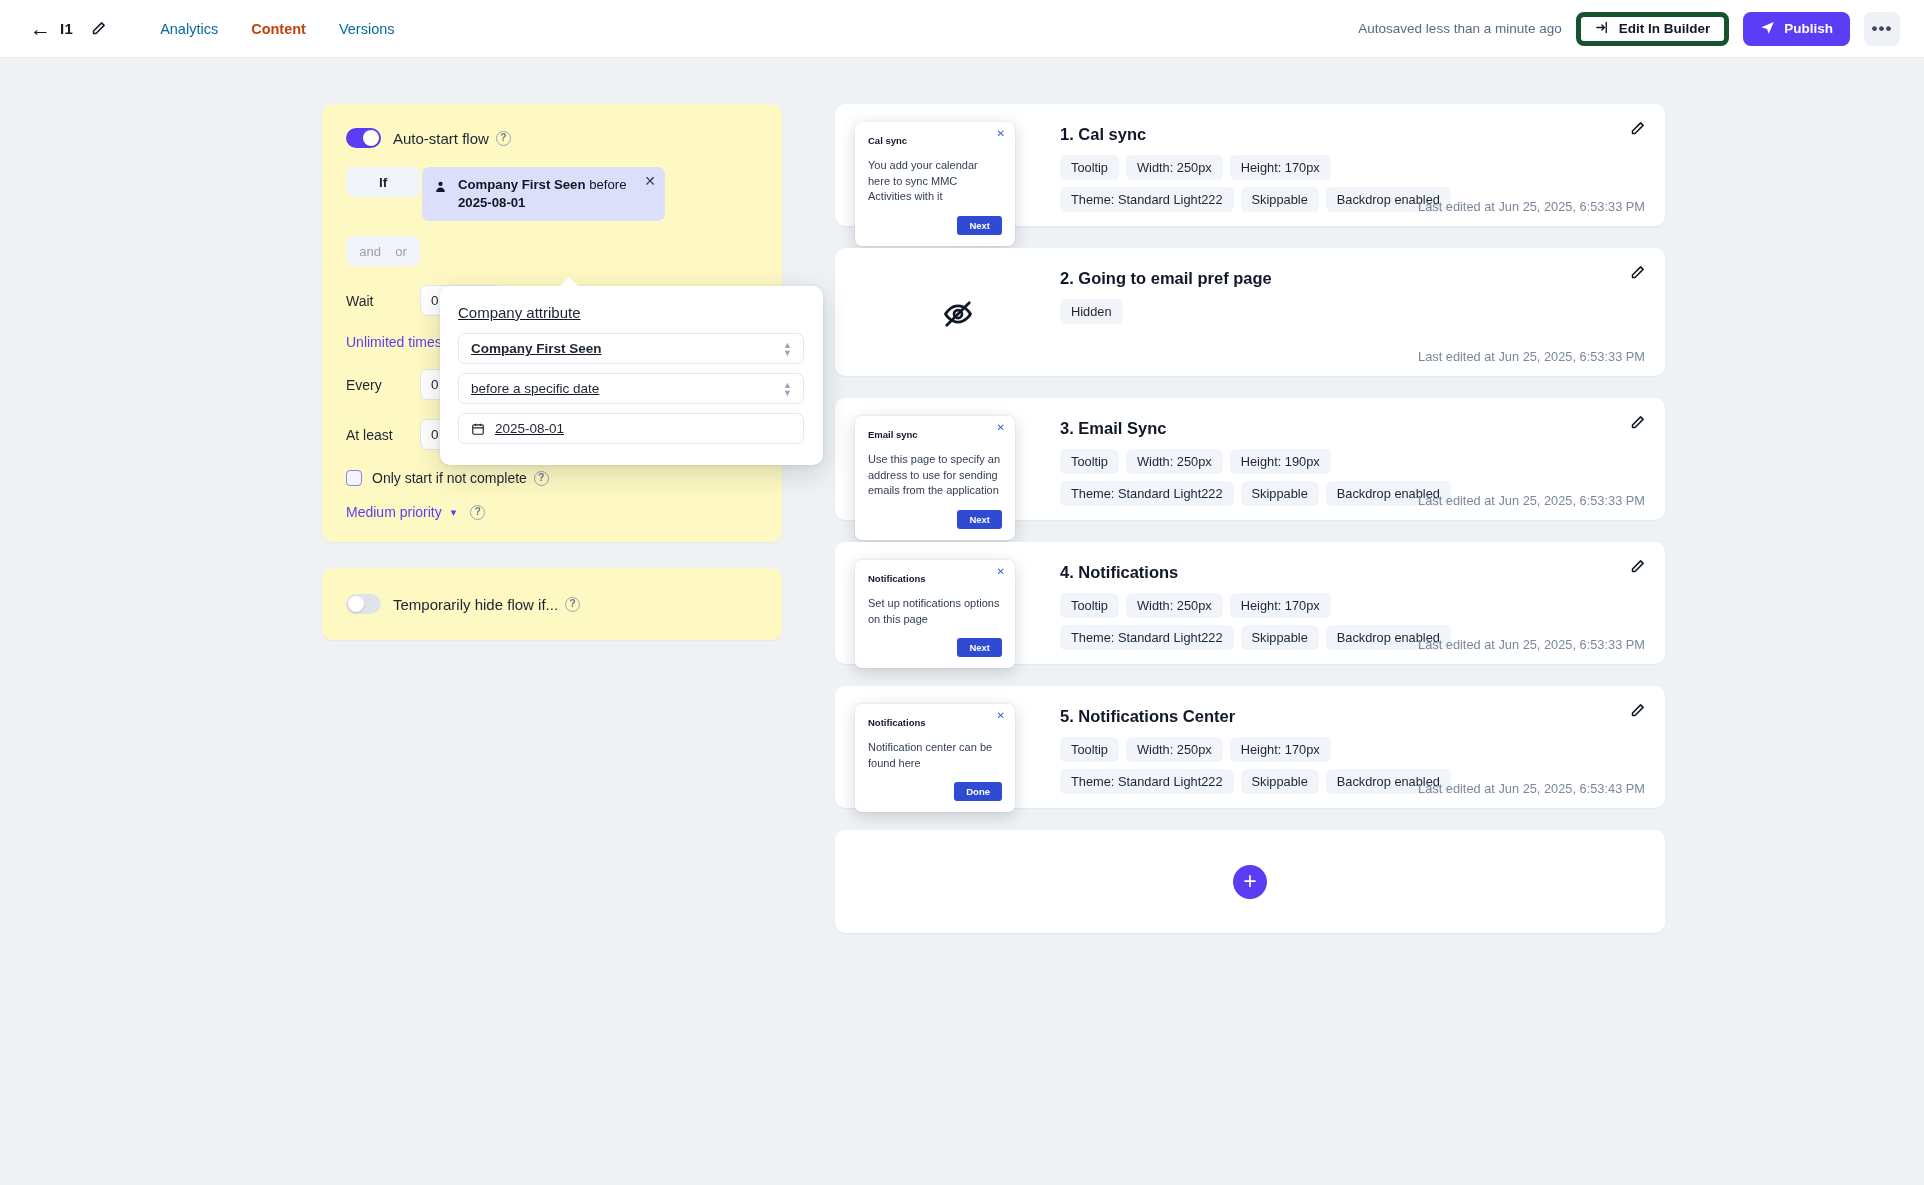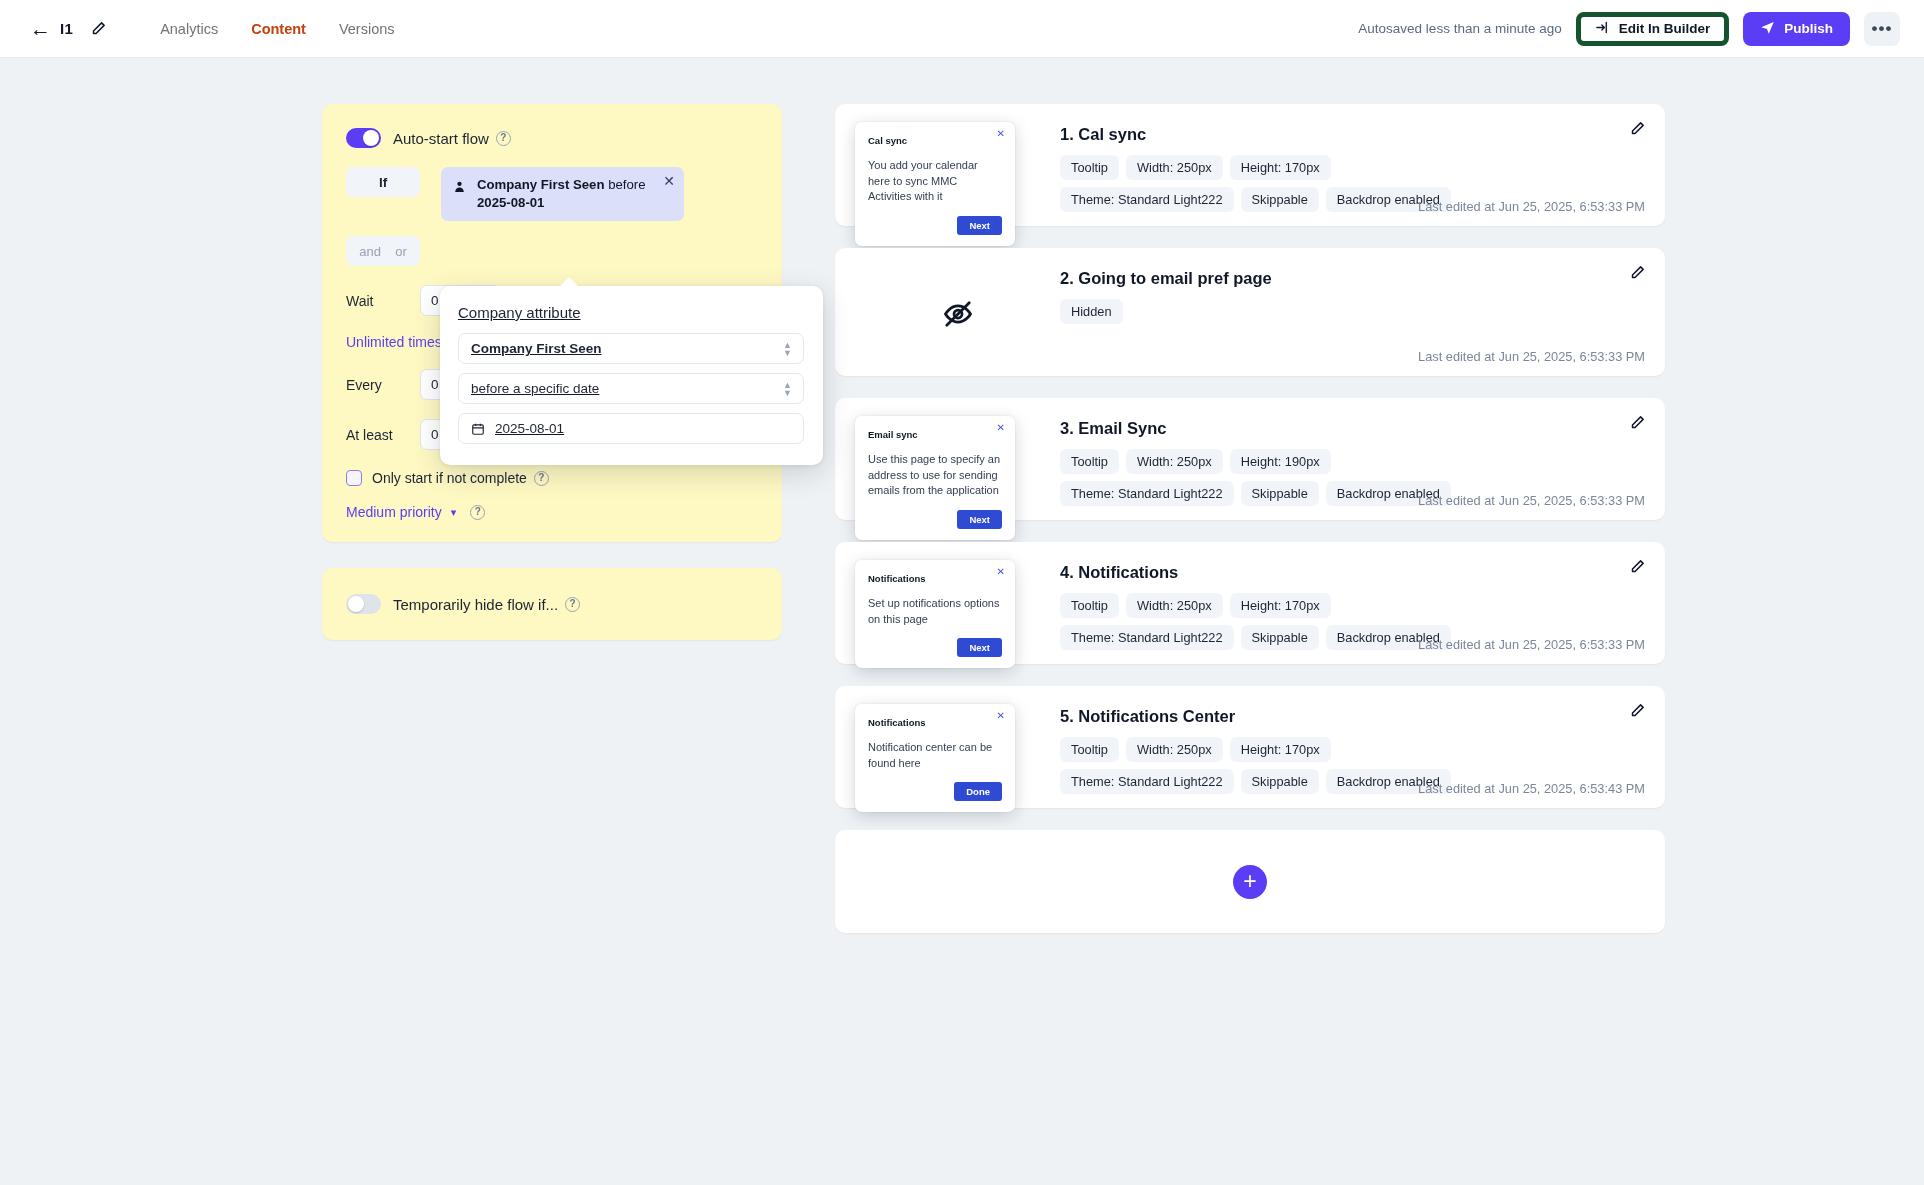--- a/index.html
+++ b/index.html
@@ -20,21 +20,21 @@
     position: relative;
   }
   .back-arrow {
     font-size: 21px; color: #111827; line-height: 1;
     cursor: pointer; margin-right: 9px;
   }
   .doc-title { font-size: 15px; font-weight: 600; color: #141b2d; letter-spacing: .3px;}
   .title-pencil { margin-left: 18px; cursor: pointer; display:flex; align-items:center;}
   .nav { display: flex; gap: 33px; margin-left: 54px; }
   .nav-item {
-    font-size: 14.5px; color: #737373; cursor: pointer;
+    font-size: 14.5px; color: #0369a1; cursor: pointer;
   }
   .nav-item.active { color: #c2410c; font-weight: 700; }
   .topbar-right {
     margin-left: auto; display: flex; align-items: center; gap: 14px;
   }
   .autosave { font-size: 13.5px; color: #5a6a85; }
   .btn {
     display: inline-flex; align-items: center; gap: 9px;
     border-radius: 8px; font-size: 13.5px; font-weight: 700;
     cursor: pointer; border: none; height: 34px; padding: 0 14px;
@@ -76,21 +76,21 @@
   .toggle.on .knob { right: 2px; }
   .toggle.off .knob { left: 2px; }
   .toggle-label { font-size: 15px; margin-left: 12px; color: #1d2433; }
   .help {
     display: inline-flex; align-items: center; justify-content: center;
     width: 15px; height: 15px; border: 1.3px solid #9aa4b2; border-radius: 50%;
     font-size: 10px; color: #6b7687; margin-left: 7px; cursor: pointer;
     font-weight: 700; line-height: 1;
   }
 
-  .cond-row { margin-top: 19px; display: flex; align-items: flex-start; gap: 21px; }
+  .cond-row { margin-top: 19px; display: flex; align-items: flex-start; gap: 2px; }
   .if-chip {
     background: #f1f4f8; border-radius: 7px; width: 74px; height: 30px;
     display: flex; align-items: center; justify-content: center;
     font-size: 13.5px; color: #1d2433; font-weight: 600; flex: none; cursor: pointer;
   }
   .cond-pill {
     background: #dcdffa; border-radius: 7px; padding: 9px 12px 10px 12px;
     width: 243px; position: relative; display: flex; gap: 11px; cursor: pointer;
   }
   .person-icon { flex: none; margin-top: 3px; }

